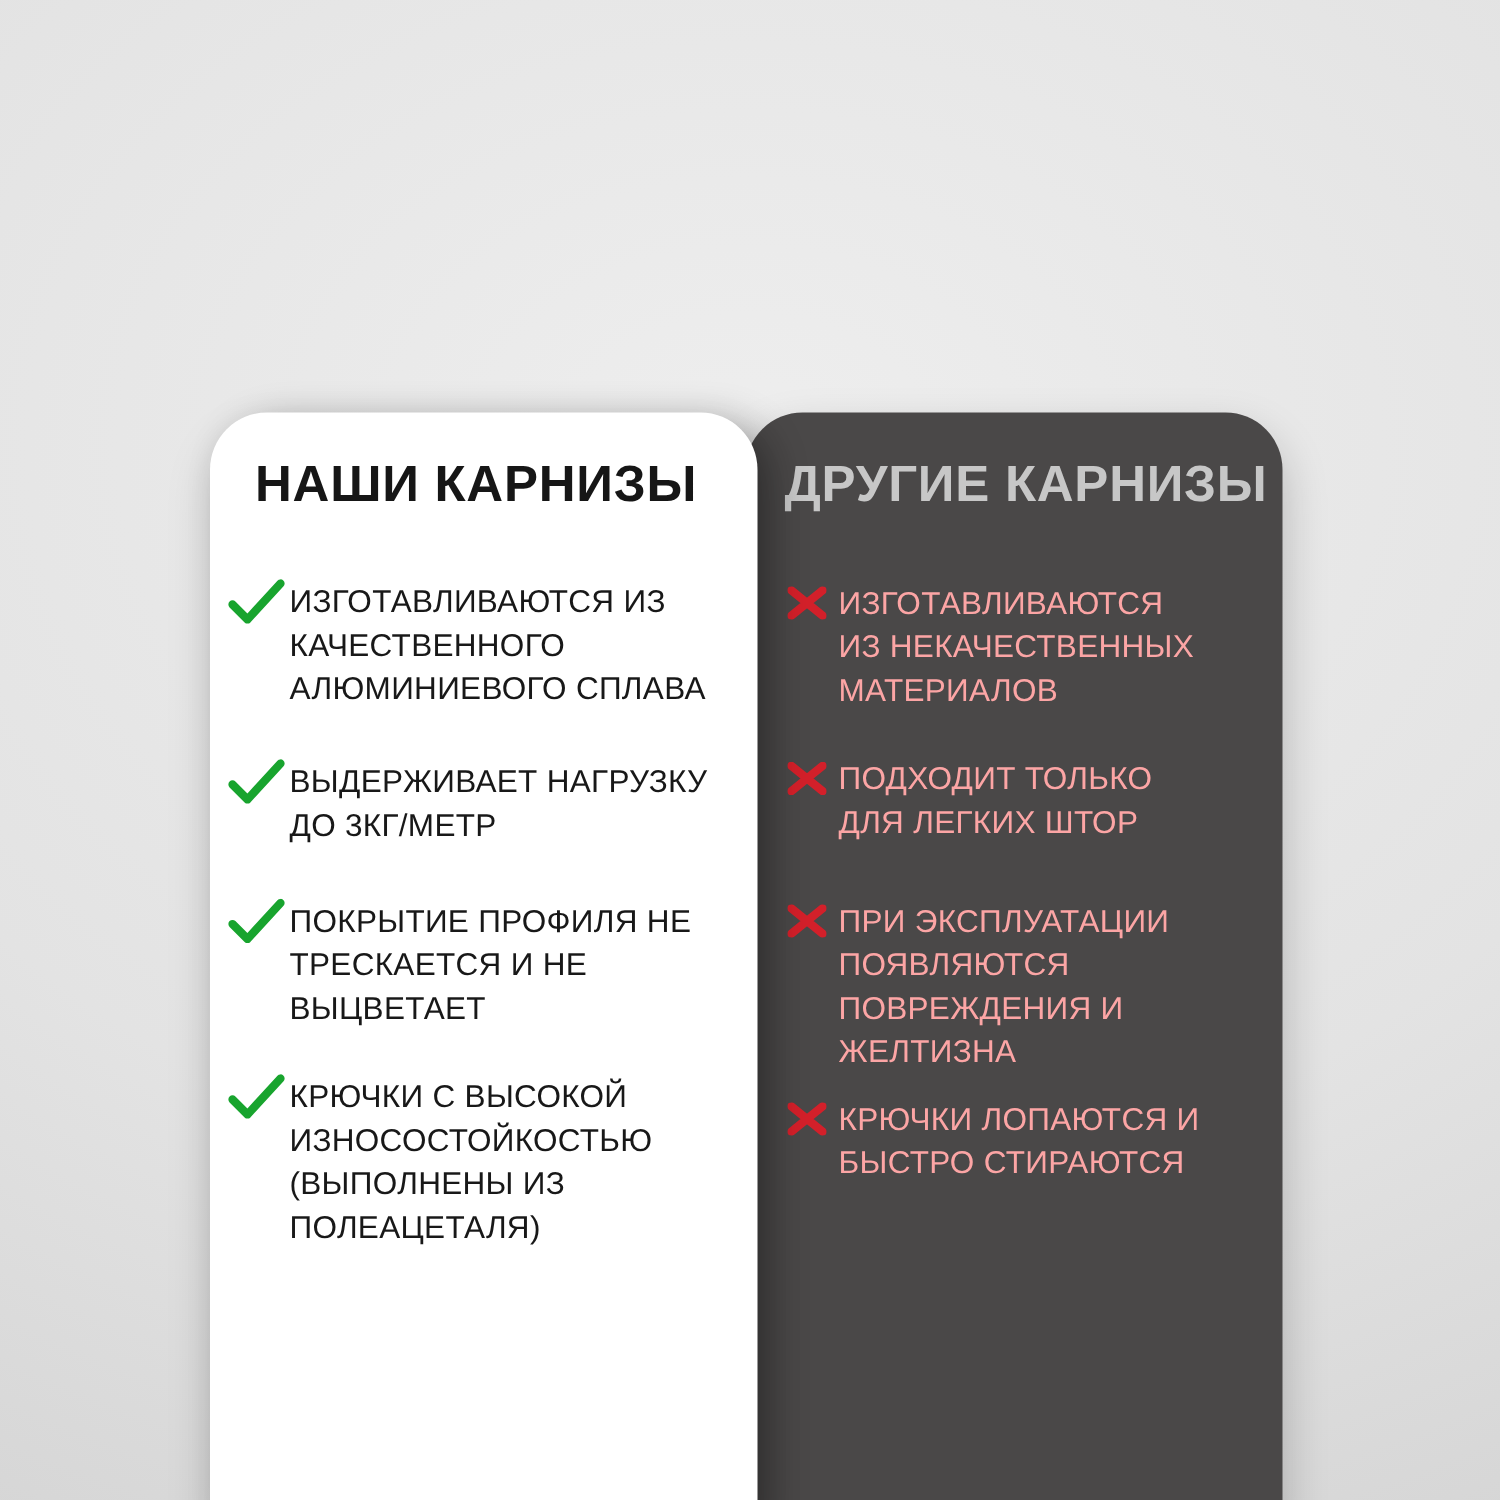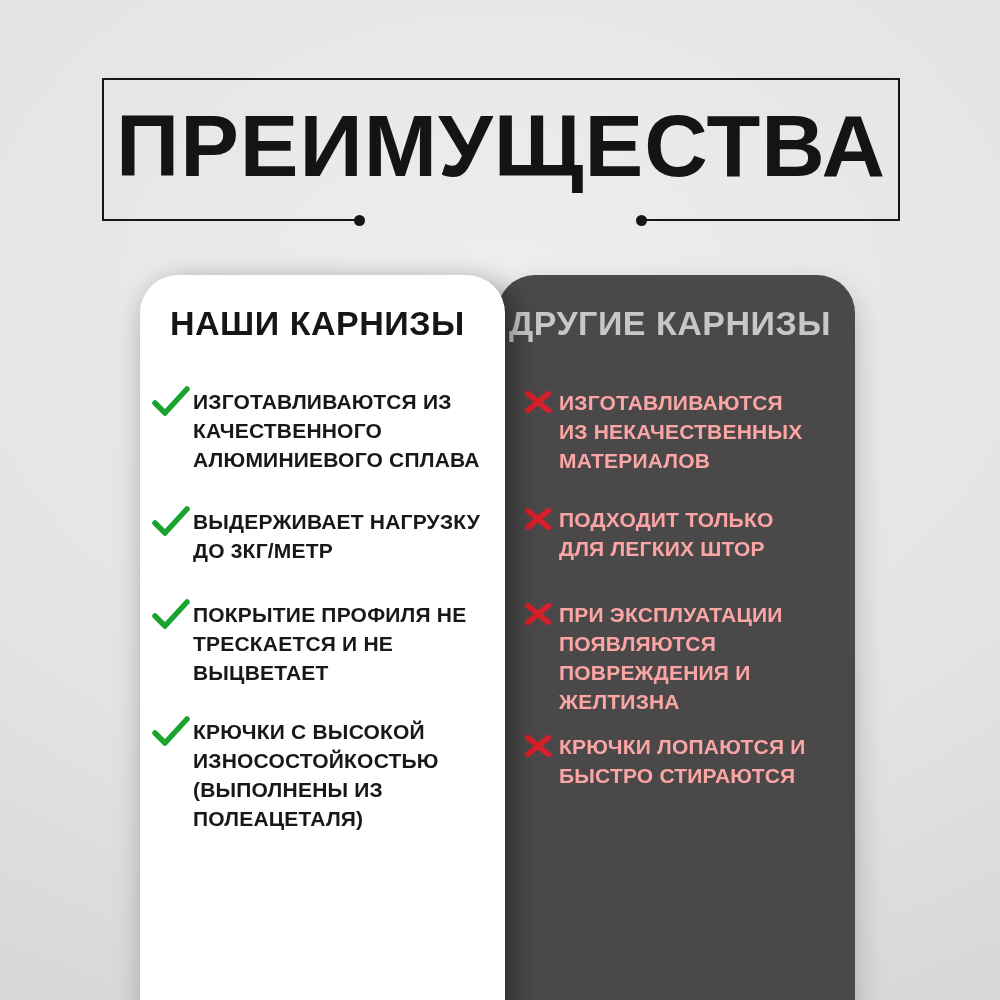--- a/index.html
+++ b/index.html
@@ -39,54 +39,45 @@
   }
   .card-dark{
     left:497px;width:358px;background:#4a4848;z-index:1;
     box-shadow:0 14px 30px rgba(0,0,0,0.22);
   }
   .card h2{
     position:absolute;margin:0;top:30px;font-weight:bold;font-size:34px;
     letter-spacing:0.5px;white-space:nowrap;line-height:1.1;
   }
   .card-white h2{left:30px;color:#161616;}
-  .card-dark h2{left:12px;color:#c7c7c7;}
+  .card-dark h2{left:26px;color:#c7c7c7;}
 
   .item{position:absolute;display:flex;align-items:flex-start;}
   .item-text{
-    font-weight:bold;font-size:21px;line-height:29px;letter-spacing:0.2px;
+    font-weight:normal;font-size:21px;line-height:29px;letter-spacing:0.2px;
     white-space:pre-line;
   }
   .card-white .item{left:12px;width:345px;}
   .card-white .item-text{color:#181818;}
   .card-dark .item{left:28px;width:320px;}
   .card-dark .item-text{color:#fca5a5;}
 
   .icon{flex:none;display:block;}
   .icon-check{width:38px;height:30px;margin:-1px 3px 0 0;}
   .icon-cross{width:26px;height:22px;margin:3px 8px 0 0;}
 
   
   .l1{top:112px}.l2{top:232px}.l3{top:325px}.l4{top:442px}.l5{top:568px}
   .r1{top:113px}.r2{top:230px}.r3{top:325px}.r4{top:457px}.r5{top:552px}
 </style>
 </head>
 <body>
 
 <div class="stage">
 
-  <div class="title-box">
-    <div class="title">ПРЕИМУЩЕСТВА</div>
-    <div class="seg seg-left">
-      <span class="dot"></span>
-    </div>
-    <div class="seg seg-right">
-      <span class="dot"></span>
-    </div>
-  </div>
 
   <div class="card card-dark">
     <h2>ДРУГИЕ КАРНИЗЫ</h2>
 
     <div class="item r1">
       <svg class="icon icon-cross" viewBox="0 0 26 22">
         <path d="M2.5 2.5 L23.5 19.5 M23.5 2.5 L2.5 19.5" fill="none" stroke-width="5.5" stroke-linecap="round" stroke="#d3202a"></path>
       </svg>
       <div class="item-text">ИЗГОТАВЛИВАЮТСЯ
 ИЗ НЕКАЧЕСТВЕННЫХ

